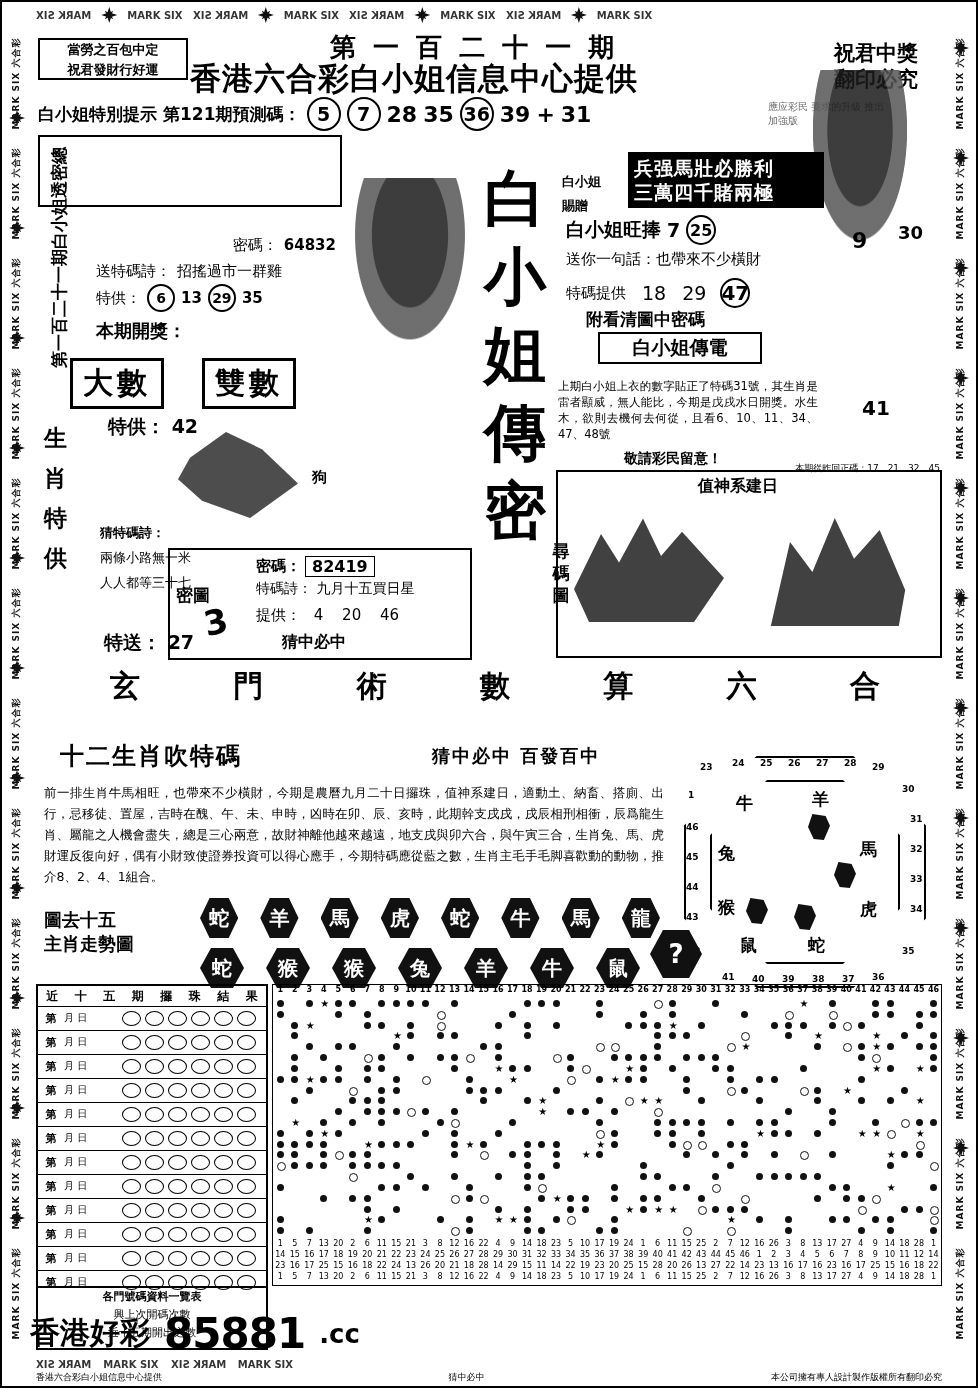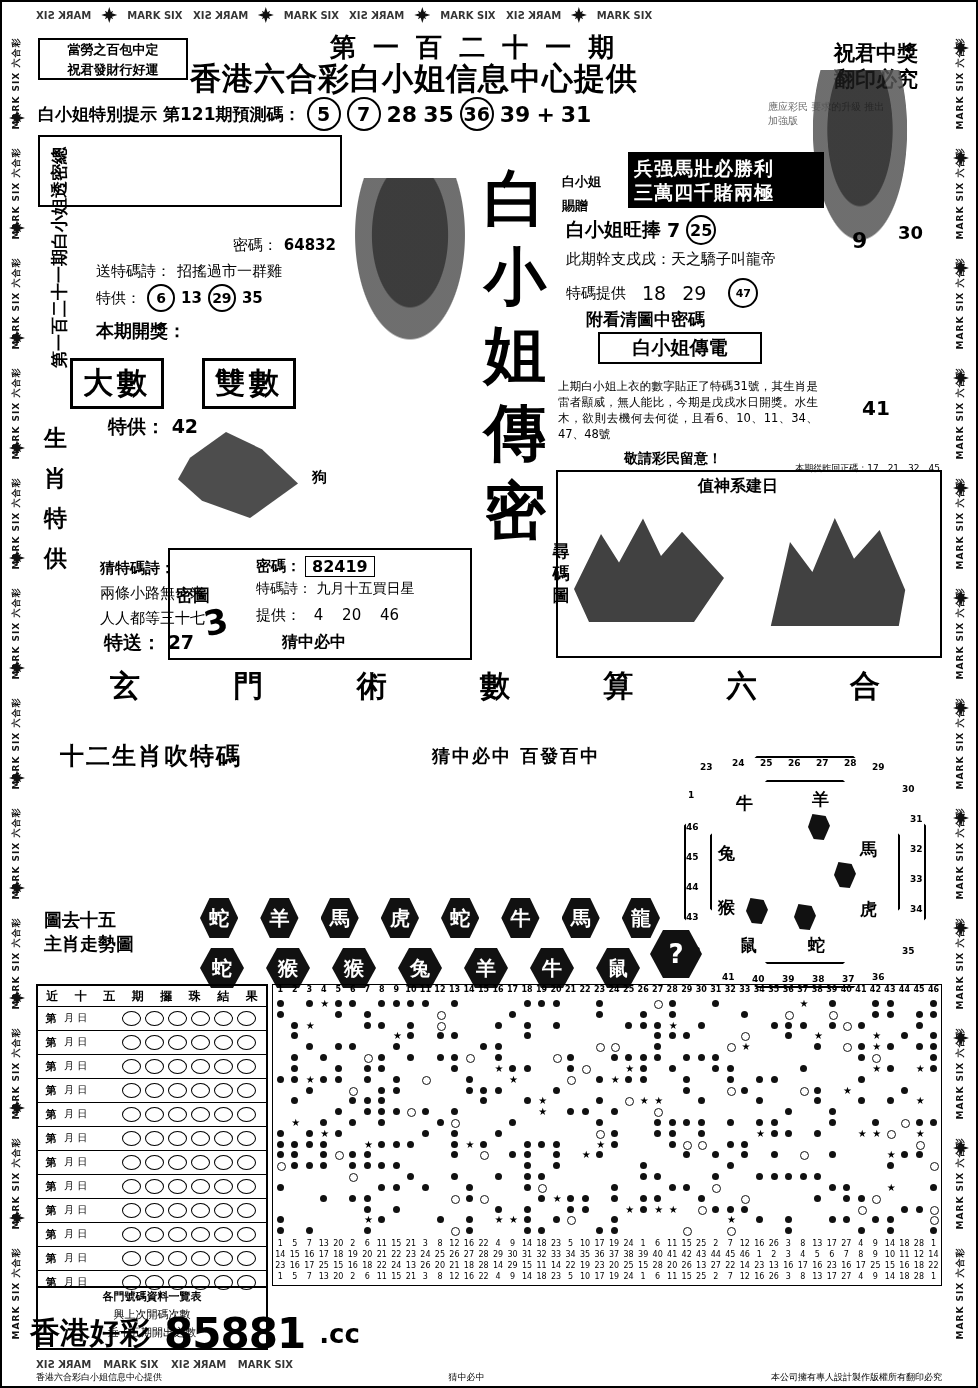--- a/index.html
+++ b/index.html
@@ -56,21 +56,21 @@
 
   #big-words{position:absolute;left:70px;top:358px;display:flex;gap:38px;}
   #big-words .bw{border:3px solid #000;padding:2px 10px;font-size:30px;font-weight:bold;letter-spacing:4px;}
 
   #tegong{position:absolute;left:108px;top:414px;font-size:19px;font-weight:bold;}
 
   #zodiac-v{position:absolute;left:44px;top:418px;width:40px;font-size:23px;font-weight:bold;line-height:40px;}
 
   #note-box{position:absolute;left:100px;top:446px;width:132px;height:98px;border:2px solid #000;
             font-size:12px;line-height:17px;padding:3px 4px;box-sizing:border-box;}
-  #poem-box{position:absolute;left:100px;top:556px;width:150px;font-size:15px;line-height:25px;}
+  #poem-box{position:absolute;left:100px;top:520px;width:150px;font-size:13px;line-height:25px;}
   #teson{position:absolute;left:104px;top:630px;font-size:19px;font-weight:bold;}
 
   
   #bigchars{position:absolute;left:470px;top:160px;width:90px;font-size:62px;font-weight:bold;
             line-height:78px;text-align:center;}
   #xunma{position:absolute;left:548px;top:540px;width:26px;font-size:17px;font-weight:bold;line-height:22px;text-align:center;}
 
   
   #mi-box{position:absolute;left:168px;top:548px;width:300px;height:108px;border:2px solid #000;}
   #mi-box .mi-label{position:absolute;left:6px;top:34px;font-size:17px;font-weight:bold;}
@@ -400,26 +400,26 @@
   </div>
   <div id="r-slogan">
     <div>兵强馬壯必勝利</div>
     <div>三萬四千賭兩極</div>
   </div>
   <div id="r-line1">
     <span>白小姐旺捧</span>
     <span>7</span>
     <span class="numcirc" style="width:26px;height:26px;font-size:16px;">25</span>
   </div>
-  <div id="r-line2">此期幹支戌戌：天之驕子叫龍帝</div>
+  <div id="r-line2">送你一句話：也帶來不少橫財</div>
   <div id="r-line3">
     <span>特碼提供</span>
     <span style="font-size:19px;margin-left:10px;">18</span>
     <span style="font-size:19px;margin-left:10px;">29</span>
-    <span class="numcirc" style="width:26px;height:26px;font-size:11px;margin-left:16px;">47</span>
+    <span class="numcirc" style="width:26px;height:26px;font-size:20px;margin-left:8px;">47</span>
   </div>
   <div id="r-attach">附看清圖中密碼</div>
   <div id="r-chuandian">白小姐傳電</div>
   <div id="r-para">上期白小姐上衣的數字貼正了特碼31號，其生肖是雷者顯威，無人能比，今期是戊戌水日開獎。水生木，欲則去機何去何從，且看6、10、11、34、47、48號</div>
   <div id="r-bottomnote">敬請彩民留意！</div>
   <div id="r-tiny">本期從昨回正碼：17、21、32、45</div>
 
   <div id="r-box2">
     <div id="r-box2-title">值神系建日</div>
     <div class="photo" style="left:16px;top:40px;width:150px;height:110px;opacity:.8;
@@ -440,20 +440,21 @@
       <span>術</span>
       <span>數</span>
       <span>算</span>
       <span>六</span>
       <span>合</span>
     </div>
   </div>
 
   <div id="art-title">十二生肖吹特碼</div>
   <div id="art-sub">猜中必中  百發百中</div>
+  <div id="art-body">前一排生肖牛馬相旺，也帶來不少橫財，今期是農曆九月二十日攞珠，值神系建日，適動土、納畜、搭廁、出行，忌移徒、置屋，吉時在醜、午、未、申時，凶時在卯、辰、亥時，此期幹支戌戌，戌辰相刑相衝，辰爲龍生肖、屬龍之人機會盡失，總是三心兩意，故財神離他越來越遠，地支戌與卯六合，與午寅三合，生肖兔、馬、虎財運反復向好，偶有小財致使證券投資可以得心應手，今期特碼應從藍之數，生肖主毛手毛脚喜歡動的動物，推介8、2、4、1組合。</div>
 
   <div id="wheel">
     <div class="ring"></div>
     <div class="inner"></div>
     <div class="zn" style="left:52px;top:36px;">牛</div>
     <div class="zn" style="left:128px;top:32px;">羊</div>
     <div class="zn" style="left:176px;top:82px;">馬</div>
     <div class="zn" style="left:176px;top:142px;">虎</div>
     <div class="zn" style="left:124px;top:178px;">蛇</div>
     <div class="zn" style="left:56px;top:178px;">鼠</div>

